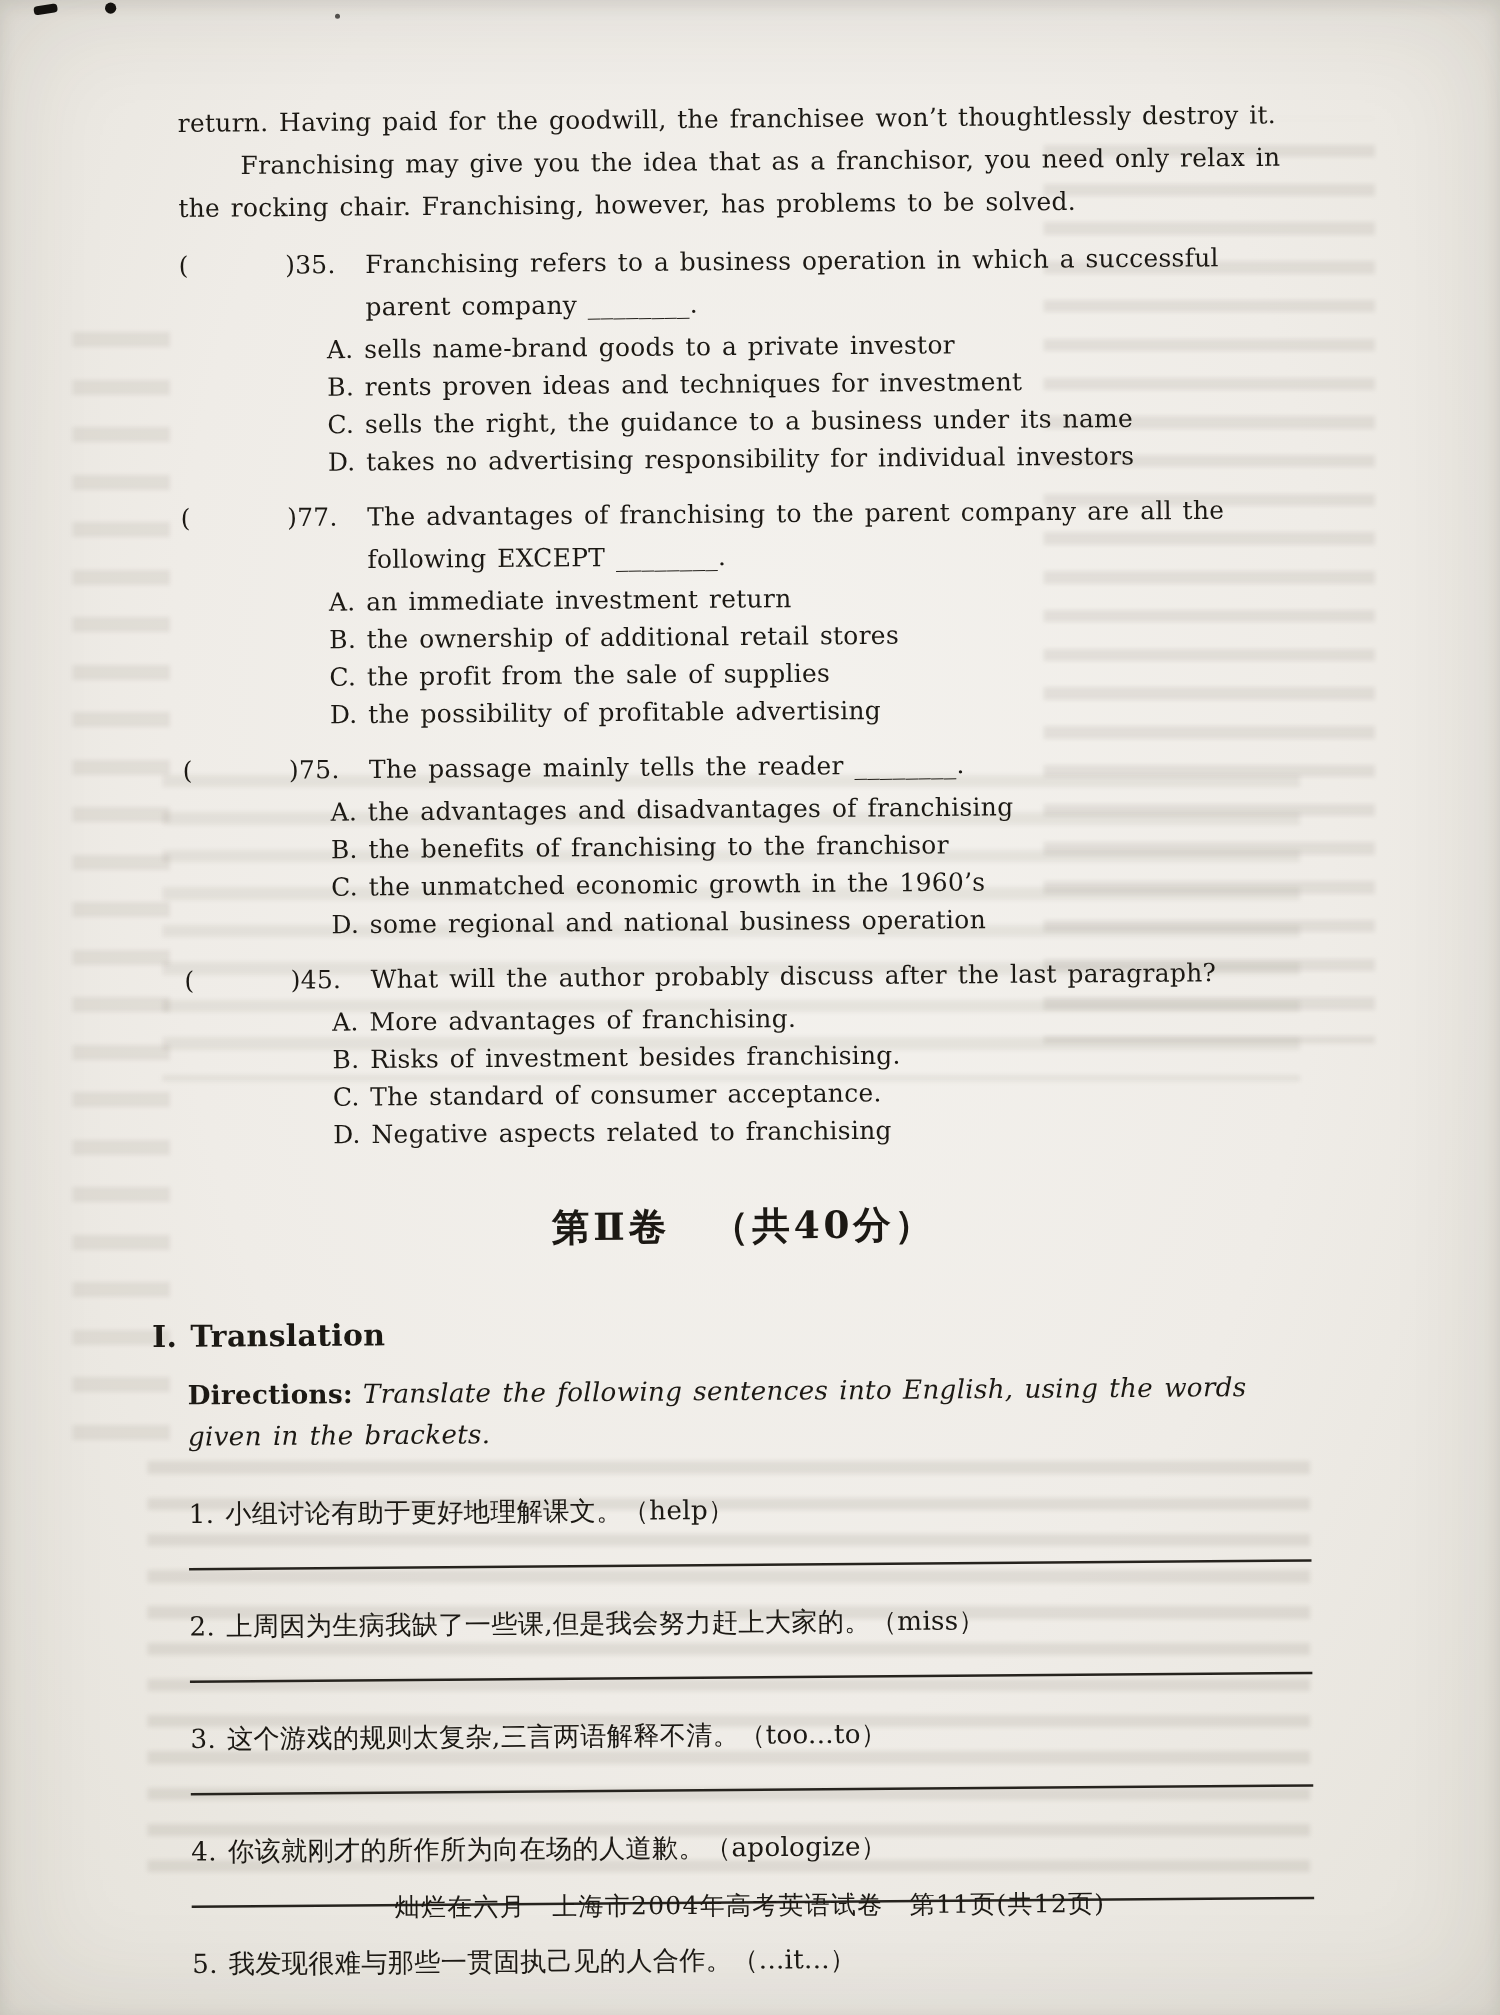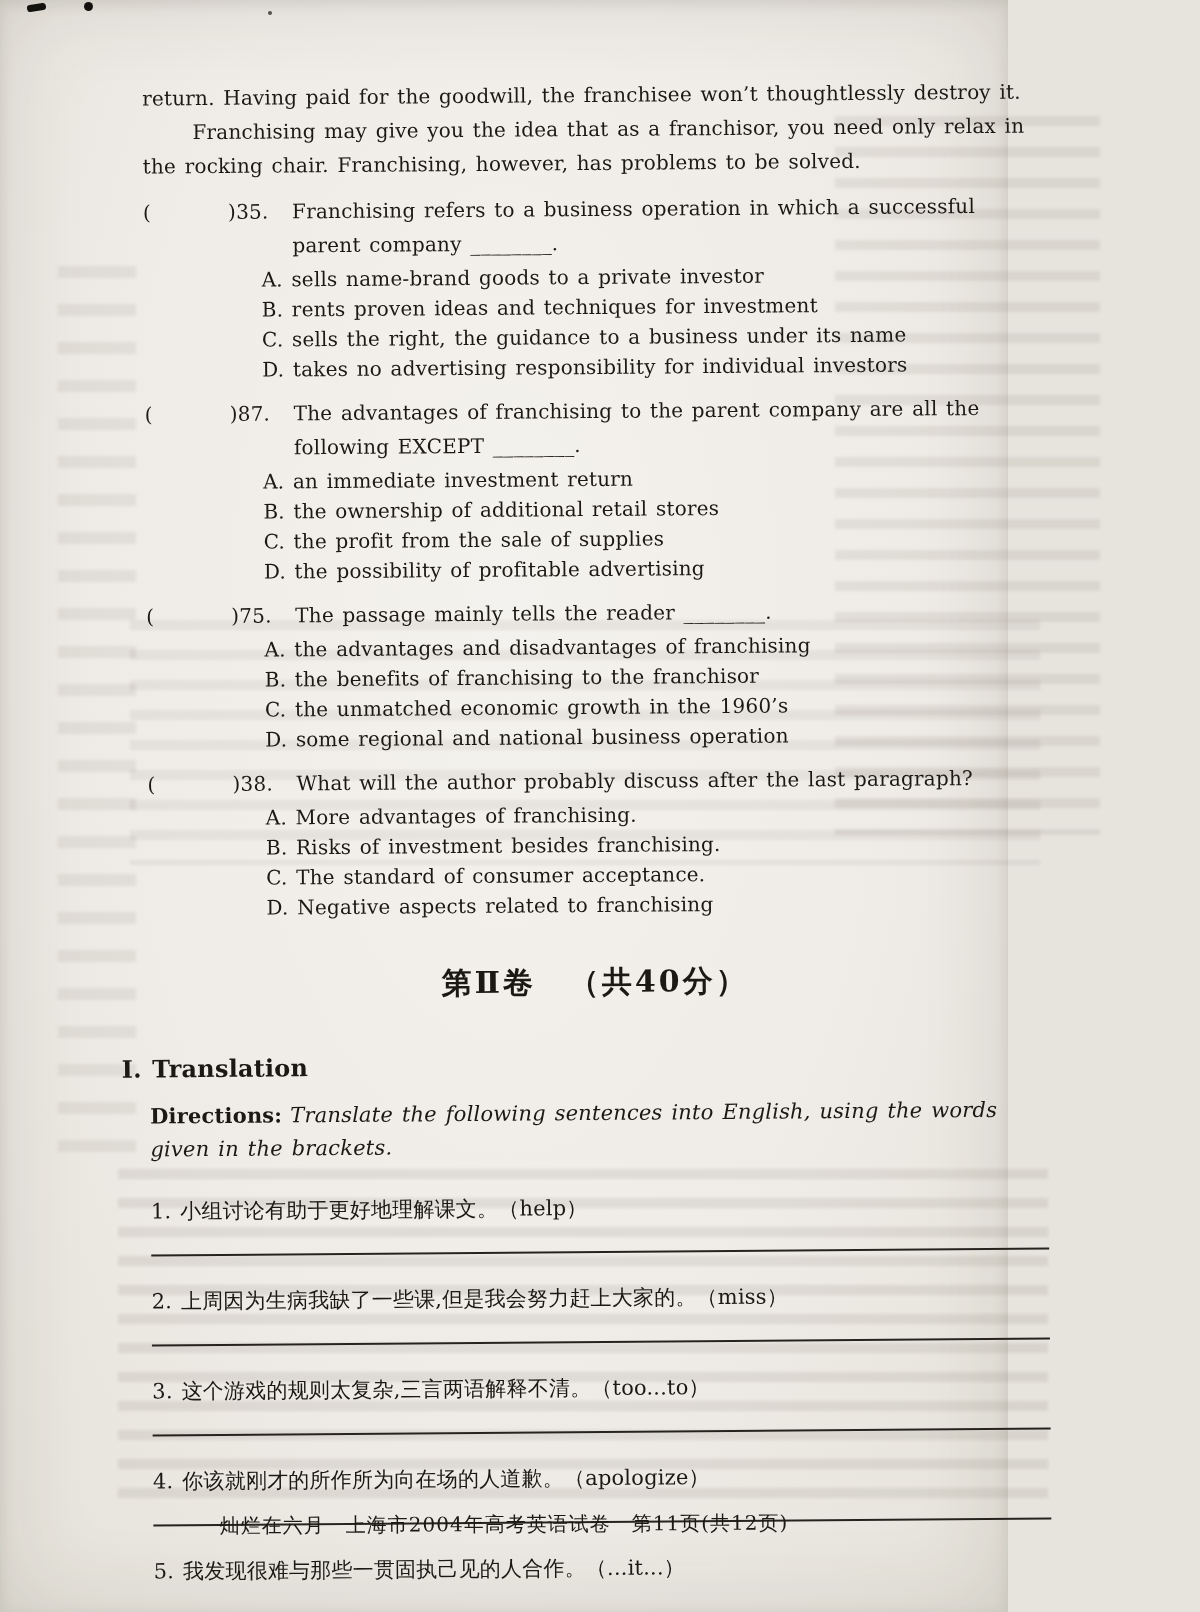--- a/index.html
+++ b/index.html
@@ -3,21 +3,21 @@
 <meta charset="utf-8">
 <style>
   html,body{margin:0;padding:0;}
   body{
     width:1200px;height:1612px;overflow:hidden;
     background:#e7e4de;
     font-family:"DejaVu Serif","Liberation Serif",serif;
     color:#1c1914;
   }
   .paper{
-    position:relative;width:1008px;height:1612px;
+    position:relative;width:1200px;height:1612px;
     background:radial-gradient(ellipse at 50% 38%, #f4f2ee 0%, #efece7 55%, #e5e2da 100%);
     box-shadow:inset 0 0 90px rgba(60,50,35,0.12), inset 0 4px 14px rgba(40,35,25,0.10);
   }
   
   .speck{position:absolute;background:#14120f;}
   .speck.s1{left:27px;top:4px;width:19px;height:7px;border-radius:3px;transform:rotate(-9deg);}
   .speck.s2{left:84px;top:2px;width:9px;height:9px;border-radius:50%;}
   .speck.s3{left:268px;top:11px;width:4px;height:4px;border-radius:50%;opacity:.7;}
   
   .ghost{position:absolute;filter:blur(1.8px);pointer-events:none;}
@@ -94,21 +94,21 @@
         <p class="opt">A. sells name-brand goods to a private investor</p>
         <p class="opt">B. rents proven ideas and techniques for investment</p>
         <p class="opt">C. sells the right, the guidance to a business under its name</p>
         <p class="opt">D. takes no advertising responsibility for individual investors</p>
       </div>
     </div>
 
     <div class="question">
       <div class="qrow">
         <span class="qparen">(         )</span>
-        <span class="qnum">87.</span>
+        <span class="qnum">77.</span>
         <span class="qstem">The advantages of franchising to the parent company are all the following EXCEPT ________.</span>
       </div>
       <div class="opts">
         <p class="opt">A. an immediate investment return</p>
         <p class="opt">B. the ownership of additional retail stores</p>
         <p class="opt">C. the profit from the sale of supplies</p>
         <p class="opt">D. the possibility of profitable advertising</p>
       </div>
     </div>
 
@@ -122,21 +122,21 @@
         <p class="opt">A. the advantages and disadvantages of franchising</p>
         <p class="opt">B. the benefits of franchising to the franchisor</p>
         <p class="opt">C. the unmatched economic growth in the 1960’s</p>
         <p class="opt">D. some regional and national business operation</p>
       </div>
     </div>
 
     <div class="question">
       <div class="qrow">
         <span class="qparen">(         )</span>
-        <span class="qnum">38.</span>
+        <span class="qnum">45.</span>
         <span class="qstem">What will the author probably discuss after the last paragraph?</span>
       </div>
       <div class="opts">
         <p class="opt">A. More advantages of franchising.</p>
         <p class="opt">B. Risks of investment besides franchising.</p>
         <p class="opt">C. The standard of consumer acceptance.</p>
         <p class="opt">D. Negative aspects related to franchising</p>
       </div>
     </div>
 

